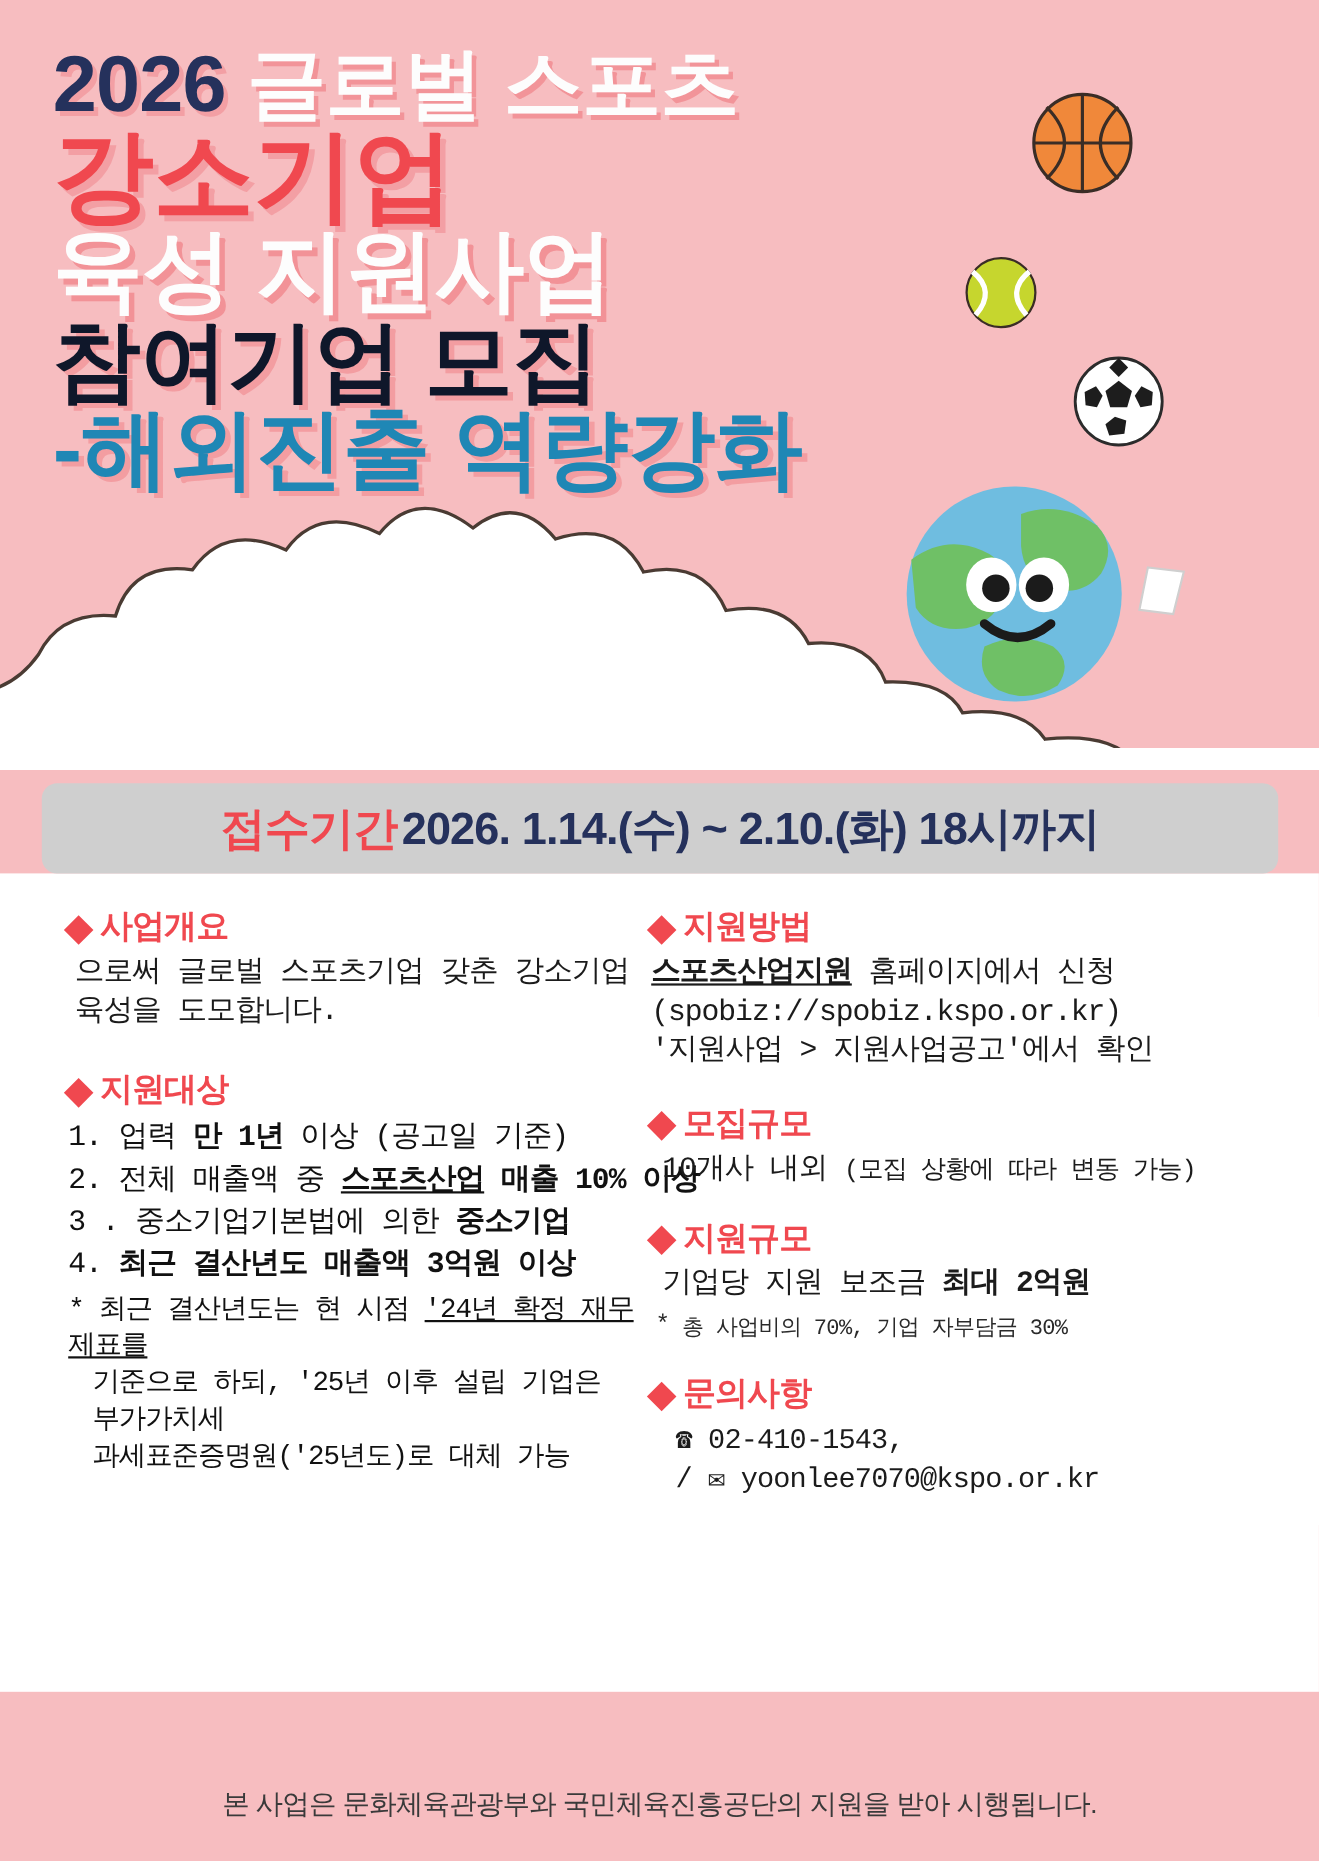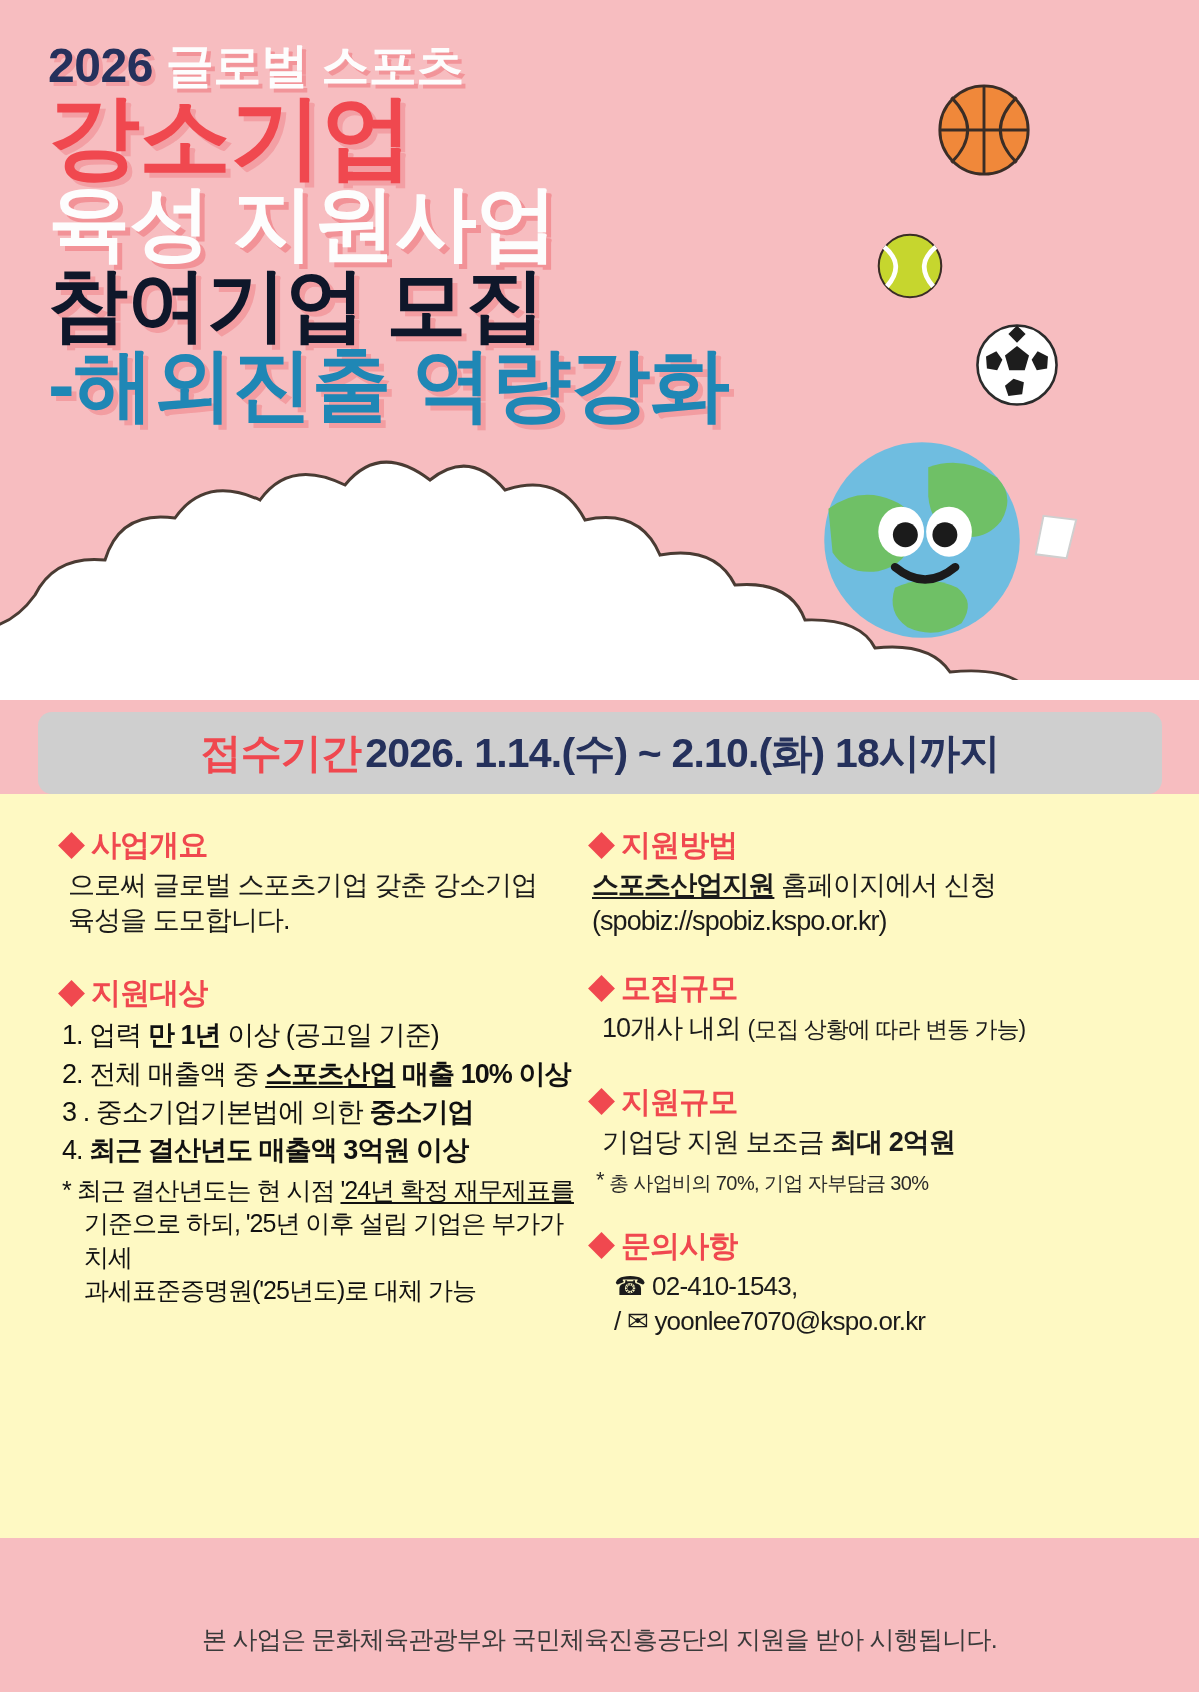--- a/index.html
+++ b/index.html
@@ -40,21 +40,21 @@
     top: 42px;
     z-index: 5;
   }
   .hl-line {
     font-weight: 900;
     letter-spacing: -0.01em;
     line-height: 0.98;
     white-space: nowrap;
     margin-bottom: 2px;
   }
-  .hl-1 { font-size: 48px; }
+  .hl-1 { font-size: 72px; }
   .hl-1 .navy {
     color: #25315c;
     text-shadow: 4px 4px 0 rgba(240,135,140,.55);
   }
   .hl-1 .white {
     color: #fdfdfd;
     text-shadow: 4px 4px 0 rgba(240,135,140,.75);
   }
   .hl-2 {
     font-size: 92px;
@@ -108,22 +108,23 @@
     letter-spacing: -0.02em;
   }
 
   
   #sheet {
     position: absolute;
     left: 0;
     top: 794px;
     width: 1199px;
     height: 744px;
-    background: #fef9c3;
+    background: #ffffff;
     z-index: 7;
+    font-family: Liberation Mono, monospace;
   }
 
   #columns {
     position: absolute;
     left: 0;
     top: 36px;
     width: 1199px;
     display: flex;
   }
   .col { box-sizing: border-box; }
@@ -345,31 +346,32 @@
 
     <div class="col col-right">
 
       <div class="sec">
         <div class="sec-head">
           <span class="diamond"></span>
           <span class="sec-title">지원방법</span>
         </div>
         <p class="r-line"><span class="bu">스포츠산업지원</span><span> 홈페이지에서 신청</span></p>
         <p class="r-line">(spobiz://spobiz.kspo.or.kr)</p>
+        <p class="r-line">'지원사업 &gt; 지원사업공고'에서 확인</p>
       </div>
 
       <div class="sec" style="margin-top:34px;">
         <div class="sec-head">
           <span class="diamond"></span>
           <span class="sec-title">모집규모</span>
         </div>
         <p class="r-line pad"><span>10개사 내외</span> <span class="gl">(모집 상황에 따라 변동 가능)</span></p>
       </div>
 
-      <div class="sec" style="margin-top:40px;">
+      <div class="sec" style="margin-top:30px;">
         <div class="sec-head">
           <span class="diamond"></span>
           <span class="sec-title">지원규모</span>
         </div>
         <p class="r-line pad"><span>기업당 지원 보조금 </span><span class="b">최대 2억원</span></p>
         <p class="small-note"><span class="star">*</span> <span>총 사업비의 70%, 기업 자부담금 30%</span></p>
       </div>
 
       <div class="sec" style="margin-top:34px;">
         <div class="sec-head">

